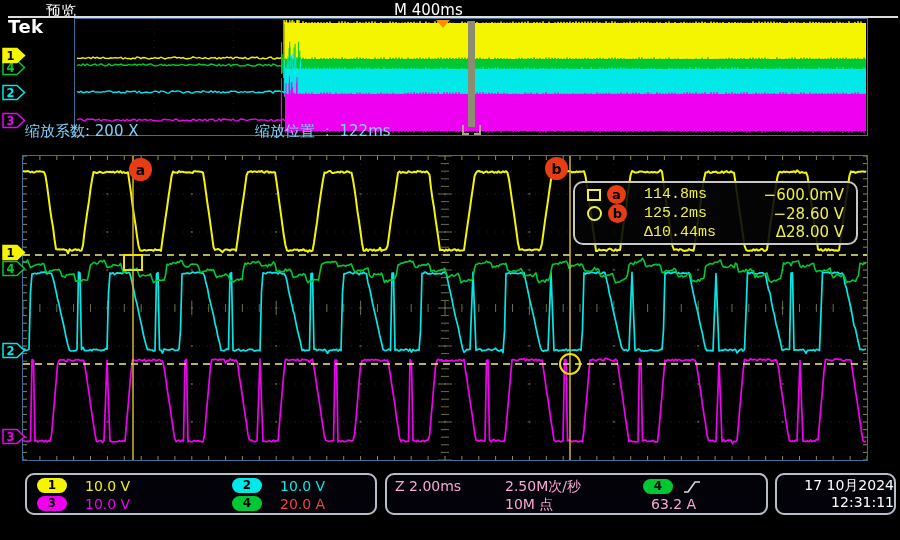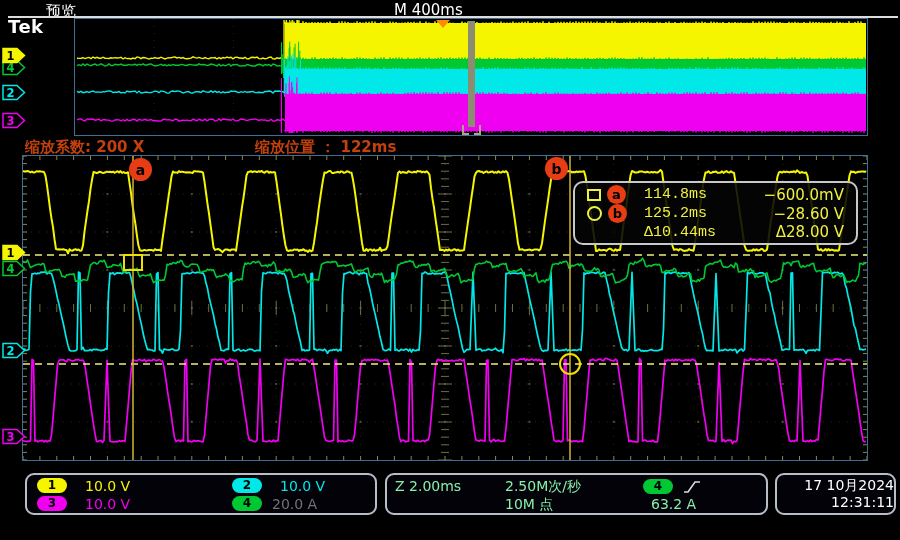--- a/index.html
+++ b/index.html
@@ -5,42 +5,42 @@
   html,body{margin:0;padding:0;background:#000;}
   .screen{position:relative;width:900px;height:540px;background:#000;overflow:hidden;
           font-family:"DejaVu Sans","Liberation Sans",sans-serif;color:#fff;}
   .abs{position:absolute;}
   .brand{left:8px;top:16px;font-size:18px;font-weight:bold;letter-spacing:.5px;}
   .mode{left:46px;top:2px;font-size:15px;}
   .timebase{left:394px;top:1px;font-size:15px;}
   .hline{left:8px;top:16px;width:890px;height:2px;background:#dcdcdc;}
   .ovwin{left:74px;top:18px;width:794px;height:118px;border:1px solid #3d6e96;box-sizing:border-box;background:#000;}
   .mainwin{left:22px;top:155px;width:846px;height:306px;border:1px solid #3d6e96;box-sizing:border-box;background:#000;}
-  .zoomrow{top:138px;font-size:15px;color:#c2410c;font-weight:bold;}
+  .zoomrow{top:122px;font-size:15px;color:#7dd3fc;}
   .zf{left:25px;} .zp{left:255px;}
   .chmark{position:absolute;width:24px;height:17px;left:2px;}
   .mkt{font:bold 11.5px "DejaVu Sans",sans-serif;text-anchor:middle;}
   .curlab{width:23px;height:23px;border-radius:50%;background:#e83c14;color:#000;
           font-size:14px;font-weight:bold;display:flex;align-items:center;justify-content:center;}
   .readout{left:573px;top:181px;width:285px;height:64px;border:2px solid #c8c8c8;border-radius:10px;
            background:rgba(5,5,5,.88);box-sizing:border-box;padding:2px 12px 2px 12px;
            display:flex;flex-direction:column;justify-content:space-around;color:#f0f040;font-size:15px;}
   .rorow{display:flex;align-items:center;height:19px;}
   .roicons{width:57px;display:flex;align-items:center;gap:6px;}
   .sq{width:14px;height:12px;border:2px solid #f0f040;box-sizing:border-box;}
   .ci{width:15px;height:15px;border:2px solid #f0f040;border-radius:50%;box-sizing:border-box;}
   .minilab{width:19px;height:19px;border-radius:50%;background:#e83c14;color:#000;font-size:13px;font-weight:bold;
            display:flex;align-items:center;justify-content:center;}
   .rotime{width:95px;font-family:Liberation Mono, monospace;} .roval{flex:1;text-align:right;}
   .bbox{position:absolute;top:473px;height:42px;border:2px solid #b8bec8;border-radius:9px;background:#020208;box-sizing:border-box;}
   .b1{left:25px;width:352px;} .b2{left:385px;width:383px;} .b3{left:775px;width:121px;display:flex;flex-direction:column;justify-content:center;align-items:flex-end;font-size:14px;line-height:17px;}
   .badge{position:absolute;width:30px;height:15px;border-radius:8px;color:#000;font-size:12px;font-weight:bold;
          text-align:center;line-height:15px;}
   .blab{position:absolute;font-size:14px;}
-  .w{color:#86efac;}
+  .w{color:#f9a8d4;}
   .dash{stroke:#efef7a;stroke-width:1.5;stroke-dasharray:7 5;fill:none;}
   .curv{stroke:#d2b62e;stroke-width:1.5;}
   .curmark{stroke:#f0e000;stroke-width:2;fill:none;}
   svg{display:block;}
 </style>
 </head>
 <body>
 
 <div class="screen">
 
@@ -167,21 +167,21 @@
   </div>
 
   <div class="bbox b1">
     <span class="badge" style="left: 10px; top: 3px; background: rgb(245, 245, 0);">1</span>
     <span class="blab" style="left: 58px; top: 3px; color: rgb(245, 245, 0);">10.0 V</span>
     <span class="badge" style="left: 205px; top: 3px; background: rgb(0, 232, 232);">2</span>
     <span class="blab" style="left: 253px; top: 3px; color: rgb(0, 232, 232);">10.0 V</span>
     <span class="badge" style="left: 10px; top: 21px; background: rgb(240, 0, 240);">3</span>
     <span class="blab" style="left: 58px; top: 21px; color: rgb(240, 0, 240);">10.0 V</span>
     <span class="badge" style="left: 205px; top: 21px; background: rgb(0, 200, 50);">4</span>
-    <span class="blab" style="left: 245px; top: 21px; color: #737373;">20.0 A</span>
+    <span class="blab" style="left: 253px; top: 21px; color: #ef4444;">20.0 A</span>
   </div>
 
   <div class="bbox b2">
     <span class="blab w" style="left:8px;top:3px">Z 2.00ms</span>
     <span class="blab w" style="left:118px;top:3px">2.50M次/秒</span>
     <span class="blab w" style="left:118px;top:21px">10M 点</span>
     <span class="badge" style="left: 256px; top: 4px; background: rgb(0, 200, 50);">4</span>
     <svg class="abs" style="left:296px;top:4px" width="18" height="16" viewBox="0 0 18 16">
       <polyline points="1,13 5,13 12,3 17,3" stroke="#dcdcdc" stroke-width="1.6" fill="none"></polyline>
     </svg>

